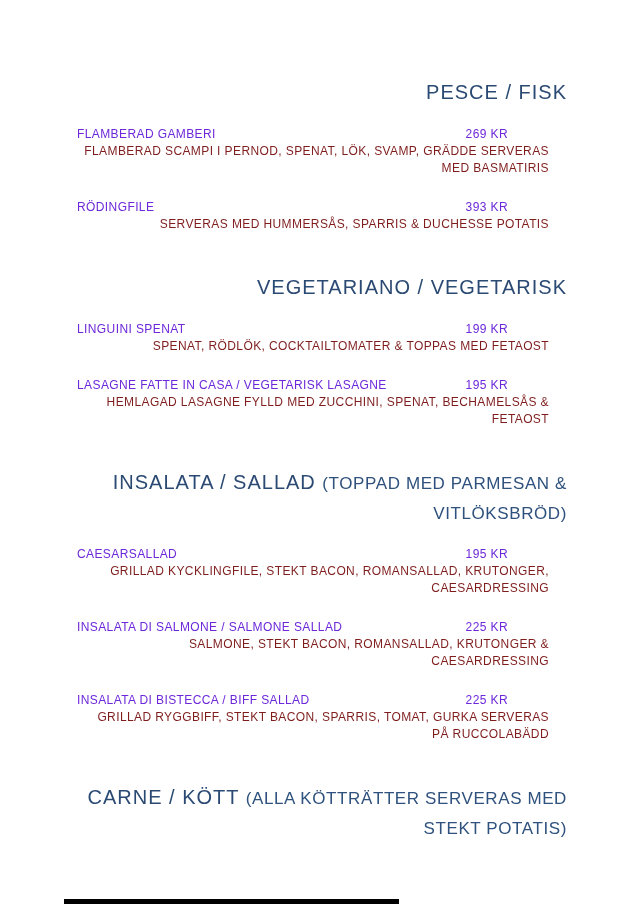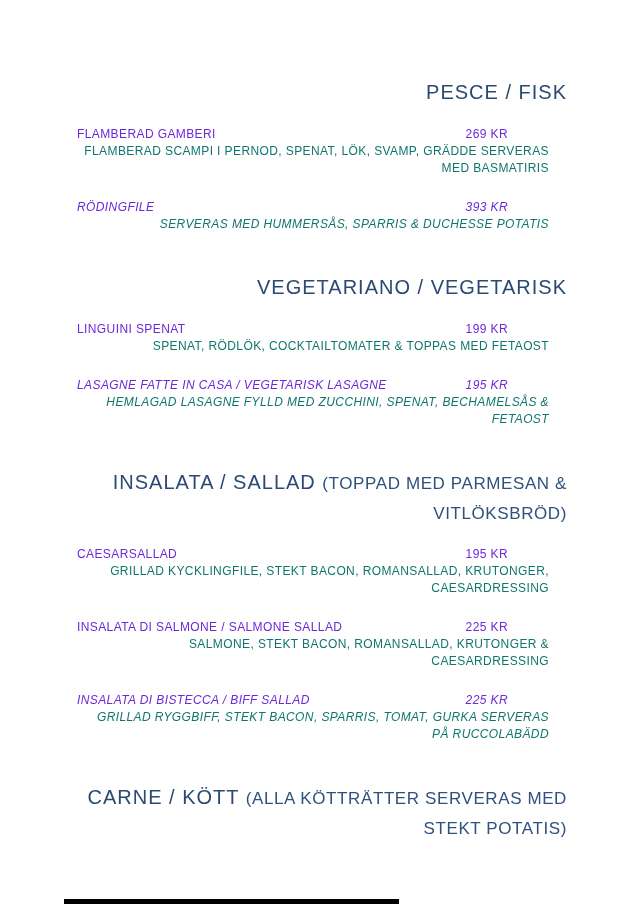--- a/index.html
+++ b/index.html
@@ -29,38 +29,38 @@
     color: #2b4a73;
     width: 490px;
     margin-bottom: 18px;
   }
   .sec-title .sub {
     font-size: 17px;
     letter-spacing: 0.6px;
     color: #2e517d;
   }
   .menu-item { width: 472px; margin-bottom: 22px; }
-  .menu-item:last-child { margin-bottom: 0; font-style: italic; }
+  .menu-item:last-child { margin-bottom: 0; }
   .item-row {
     display: flex;
     justify-content: space-between;
     align-items: baseline;
     width: 431px;
     font-size: 12px;
     line-height: 17px;
     letter-spacing: 0.4px;
     color: #6d28d9;
   }
   .item-row .price { white-space: nowrap; padding-left: 12px; }
   .item-desc {
     width: 472px;
     font-size: 12px;
     line-height: 17px;
     letter-spacing: 0.4px;
-    color: #0f766e;
+    color: #7f1d1d;
   }
   .bottom-bar {
     position: absolute;
     left: 64px;
     bottom: 0;
     width: 335px;
     height: 5px;
     background: #000000;
   }
 </style>

